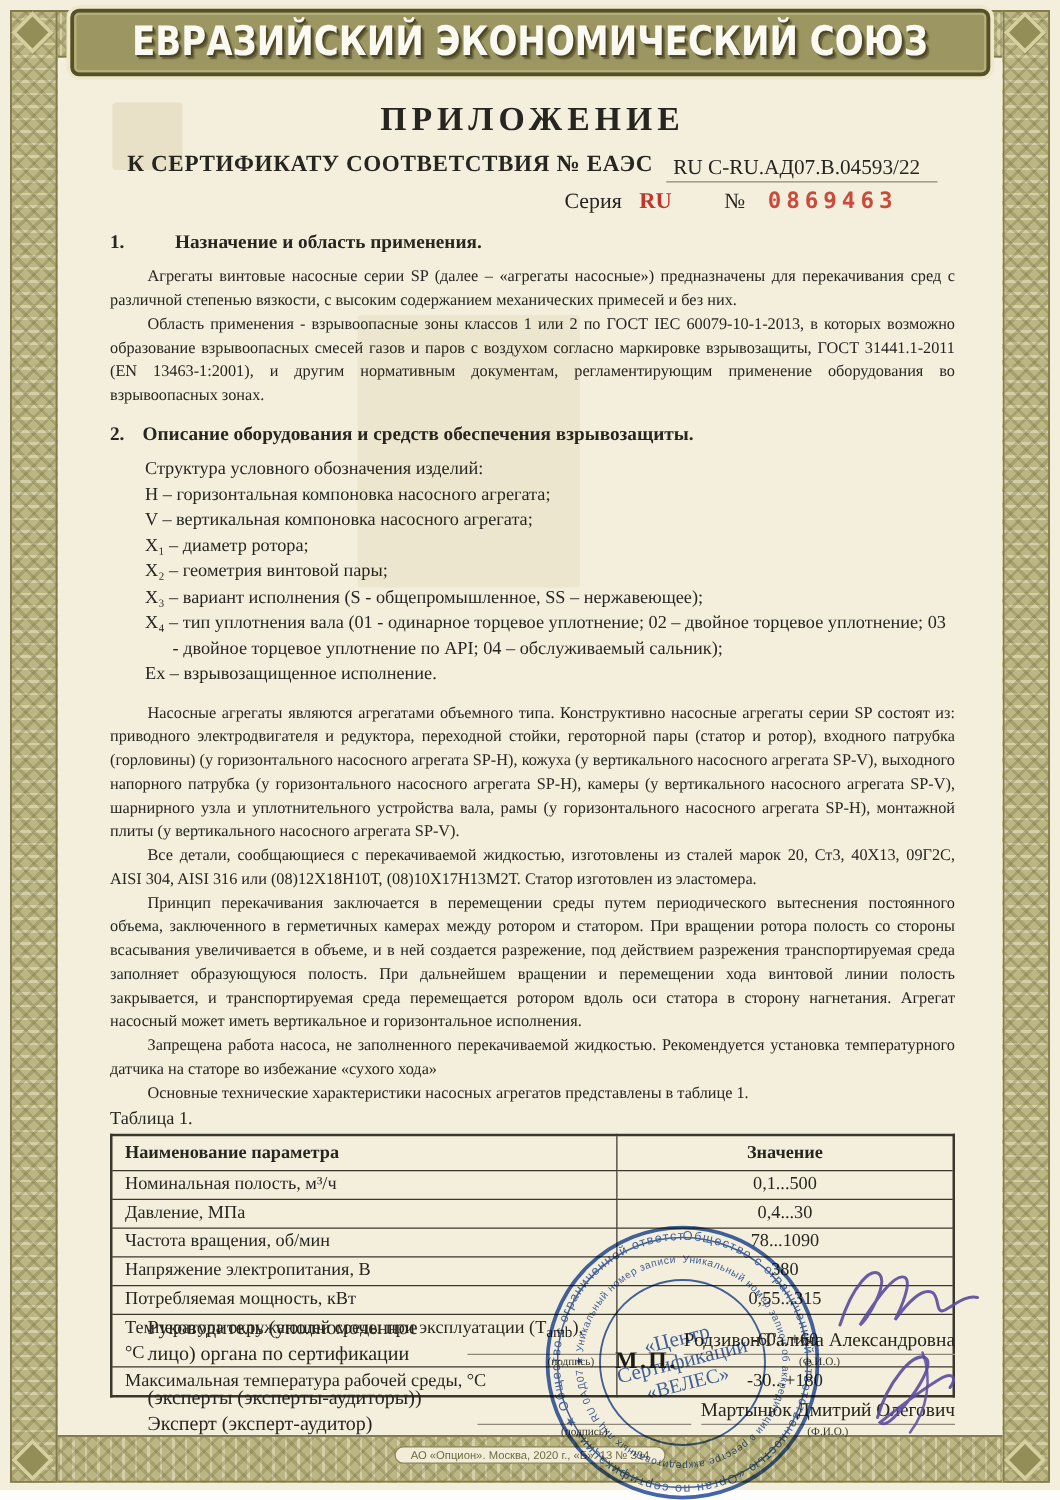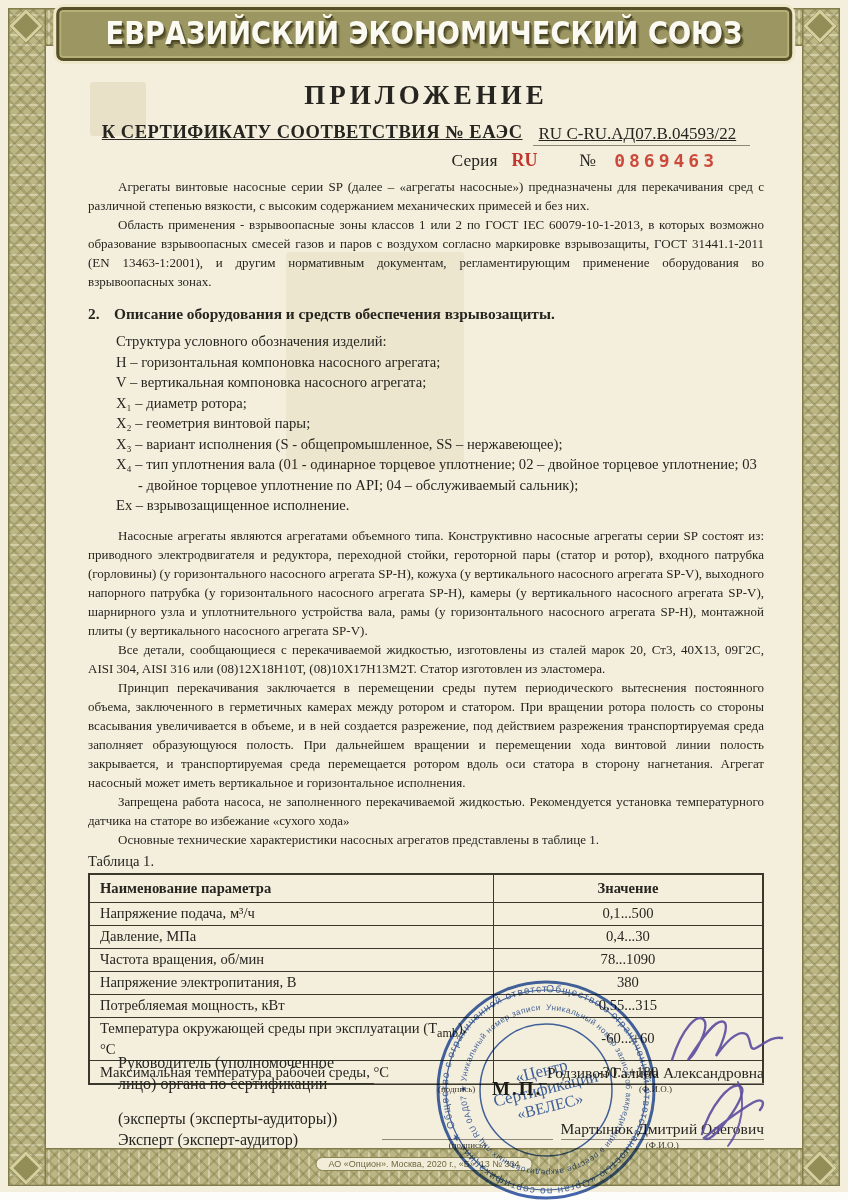--- a/index.html
+++ b/index.html
@@ -35,21 +35,21 @@
   .banner{position:absolute;left:50%;top:7px;transform:translateX(-50%);
     background:#9b9662;border:3px solid #564f28;border-radius:7px;
     box-shadow:0 0 0 3px #efe9cc, inset 0 0 0 2px #b5af78;
     padding:6px 26px 8px 26px;white-space:nowrap;z-index:5;}
   .banner-text{font-family:"DejaVu Sans","Liberation Sans",sans-serif;font-weight:bold;
     font-size:29px;letter-spacing:0px;color:#fbfaf2;display:inline-block;transform:scale(.94,1.12);
     text-shadow:1.5px 1.5px 0 #4c4722, 3px 3px 1px rgba(60,55,25,.55);}
   
   .content{position:absolute;left:88px;width:676px;top:80px;}
   .doc-title{text-align:center;font-size:27px;font-weight:bold;letter-spacing:4px;margin:0 0 10px 0;}
-  .cert-row{display:flex;justify-content:center;align-items:flex-end;margin:0 0 7px 0;text-decoration:underline;}
+  .cert-row{display:flex;justify-content:center;align-items:flex-end;margin:0 0 7px 0;}
   .cert-label{font-weight:bold;font-size:18.5px;letter-spacing:.5px;white-space:nowrap;}
   .cert-number{font-size:17px;margin-left:10px;border-bottom:1px solid #8d887a;
     padding:0 14px 1px 6px;transform:translateY(3px);white-space:nowrap;}
   .series-row{display:flex;justify-content:flex-end;align-items:center;padding-right:46px;
     font-size:17.5px;margin-bottom:6px;}
   .series-label{margin-right:14px;}
   .series-value{color:#c2342c;font-weight:bold;margin-right:42px;font-size:18px;}
   .number-sign{margin-right:18px;}
   .blank-number{font-family:"DejaVu Sans Mono","Liberation Mono",monospace;font-weight:bold;
     color:#cc4a3c;font-size:18px;letter-spacing:4px;}
@@ -117,20 +117,23 @@
       <span class="cert-number">RU C-RU.АД07.В.04593/22</span>
     </div>
 
     <div class="series-row">
       <span class="series-label">Серия</span>
       <span class="series-value">RU</span>
       <span class="number-sign">№</span>
       <span class="blank-number">0869463</span>
     </div>
 
+    <div class="sec-heading">
+      <span class="h-num-1">1.</span><span>Назначение и область применения.</span>
+    </div>
 
     <div id="sec1-paras">
         <p class="para">Агрегаты винтовые насосные серии SP (далее – «агрегаты насосные») предназначены для перекачивания сред с различной степенью вязкости, с высоким содержанием механических примесей и без них.</p>
         <p class="para">Область применения - взрывоопасные зоны классов 1 или 2 по ГОСТ IEC 60079-10-1-2013, в которых возможно образование взрывоопасных смесей газов и паров с воздухом согласно маркировке взрывозащиты, ГОСТ 31441.1-2011 (EN 13463-1:2001), и другим нормативным документам, регламентирующим применение оборудования во взрывоопасных зонах.</p>
       </div>
 
     <div class="sec-heading sec2-head">
       <span class="h-num-2">2.</span><span>Описание оборудования и средств обеспечения взрывозащиты.</span>
     </div>
 
@@ -157,21 +160,21 @@
 
     <table class="params">
       <thead>
         <tr>
           <th>Наименование параметра</th>
           <th class="val">Значение</th>
         </tr>
       </thead>
       <tbody id="param-rows">
           <tr>
-            <td>Напряжение подача, м³/ч</td>
+            <td>Номинальная полость, м³/ч</td>
             <td class="val">0,1...500</td>
           </tr>
           <tr>
             <td>Давление, МПа</td>
             <td class="val">0,4...30</td>
           </tr>
           <tr>
             <td>Частота вращения, об/мин</td>
             <td class="val">78...1090</td>
           </tr>

